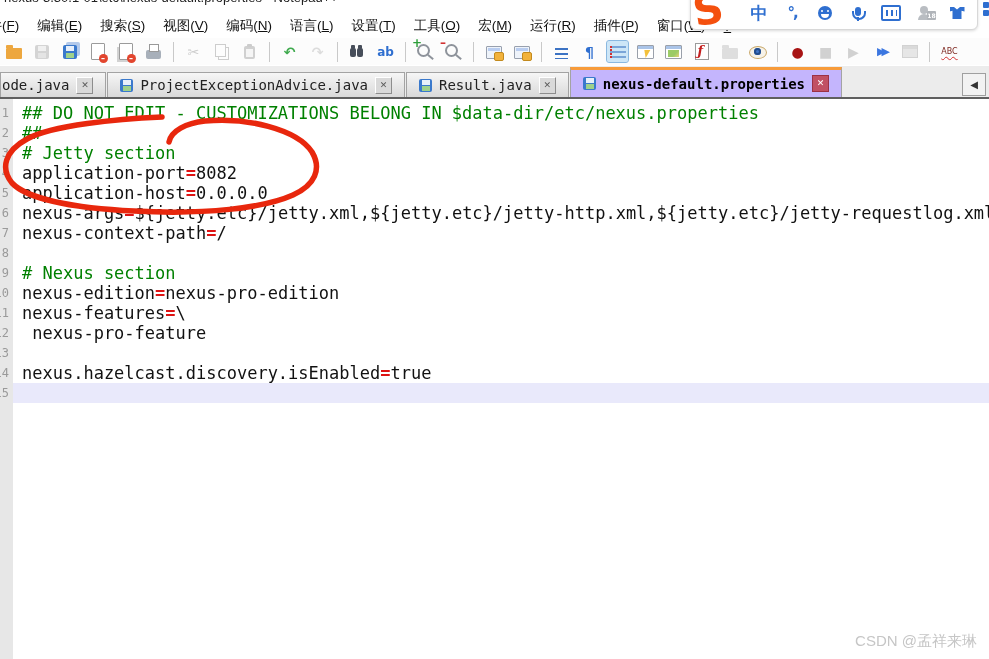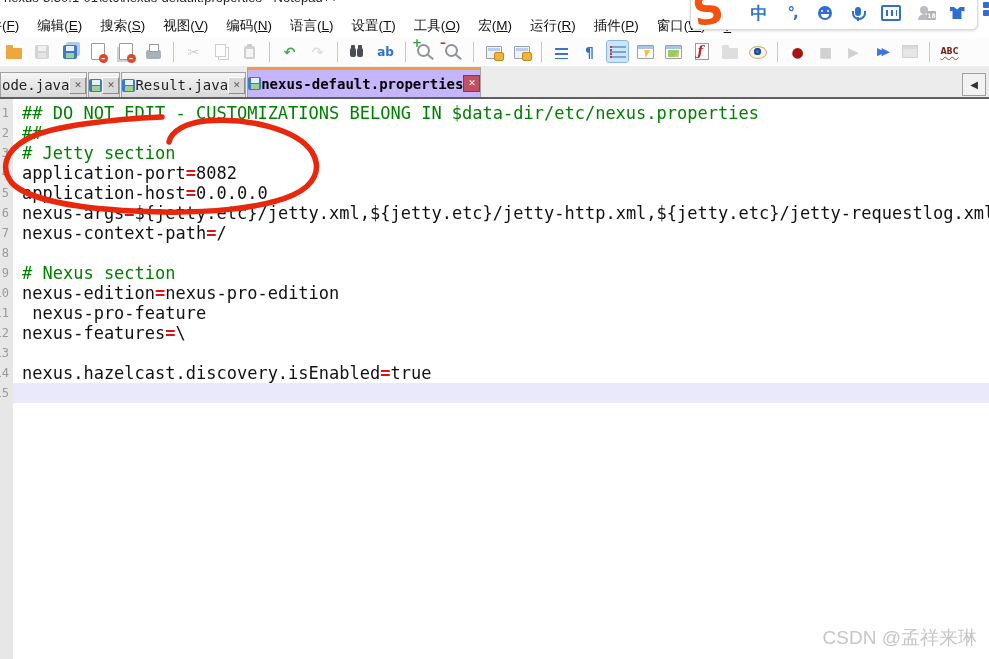--- a/index.html
+++ b/index.html
@@ -15,21 +15,21 @@
   .menu-item u{text-decoration:underline;}
 
   
   .toolbar{position:absolute;top:38px;left:0;right:0;height:27px;display:flex;align-items:center;gap:7px;padding-left:3px;background:#fcfcfc;}
   .tbsep{width:1px;height:20px;background:#c9c9c9;margin:0 2px;flex:none;}
   .tbico{width:21px;height:21px;display:flex;align-items:center;justify-content:center;flex:none;position:relative;}
   .tbico.disabled{filter:grayscale(1);opacity:.5;}
   .tbico.active{background:#cde6f7;outline:1px solid #8ab8e0;border-radius:2px;}
   .gl{font-family:"DejaVu Sans",sans-serif;font-size:14px;line-height:1;font-weight:bold;}
   .gl.small{font-size:12px;}
-  .gl.abc{font-size:8px;letter-spacing:0;text-decoration:underline wavy #d23030 1px;text-underline-offset:2px;font-weight:bold;}
+  .gl.abc{font-size:8px;letter-spacing:0;text-decoration:underline wavy #d23030 1px;text-underline-offset:2px;font-weight:normal;}
   .gl.dbl{letter-spacing:-4px;font-size:11px;}
 
   
   .sh{position:relative;display:block;}
   .sh-folder{width:16px;height:11px;background:#eda73f;border-radius:1px;margin-top:3px;}
   .sh-folder::before{content:"";position:absolute;top:-3px;left:0;width:7px;height:3px;background:inherit;border-radius:1px 1px 0 0;}
   .sh-folder.pink{background:#eab7c0;}
   .sh-floppy{width:14px;height:14px;background:#3a79cc;border-radius:2px;}
   .sh-floppy::before{content:"";position:absolute;left:3px;top:1px;width:8px;height:5px;background:#e8f0fb;}
   .sh-floppy::after{content:"";position:absolute;left:3px;bottom:1px;width:8px;height:5px;background:#9fd18b;}
@@ -65,21 +65,21 @@
   .sh-winmap::after{content:"";position:absolute;left:2px;top:4px;right:2px;bottom:1px;background:linear-gradient(135deg,#9ccb66 60%,#e8d27a);}
   .sh-docf{width:12px;height:15px;background:#fff;border:1px solid #9b9b9b;}
   .sh-docf::after{content:"ƒ";position:absolute;left:2px;top:-1px;color:#c41e1e;font:italic bold 13px/15px "DejaVu Serif",serif;}
   .sh-eye{width:16px;height:11px;border:1px solid #c9a96a;border-radius:50%;background:#f6f2e8;margin-top:2px;}
   .sh-eye::after{content:"";position:absolute;left:4px;top:1px;width:7px;height:7px;border-radius:50%;background:#3f74c8;box-shadow:inset 0 0 0 2px #234d8c;}
   .sh-winsave{width:14px;height:11px;background:#cdd2d8;border:1px solid #a6abb2;}
   .sh-winsave::before{content:"";position:absolute;left:0;top:0;right:0;height:3px;background:#b5bac1;}
 
   
   .tabbar{position:absolute;top:66px;left:0;right:0;height:31px;background:#ececec;display:flex;align-items:flex-end;border-bottom:2px solid #5f5f5f;}
-  .tab{height:24px;display:flex;align-items:center;padding:0 0;background:linear-gradient(#f6f6f6,#d9d9d9);
+  .tab{height:24px;display:flex;align-items:center;gap:7px;padding:0 12px;background:linear-gradient(#f6f6f6,#d9d9d9);
        border:1px solid #a3a3a3;border-bottom:none;margin-right:1px;font-family:"DejaVu Sans Mono",monospace;font-size:14px;color:#222;cursor:default;}
   .tab.clipped{padding-left:1px;}
   .tab.active{height:27px;background:#c4b5fd;border-top:3px solid #f79b3a;font-weight:bold;color:#000;}
   .tab-close{width:15px;height:15px;display:flex;align-items:center;justify-content:center;font:bold 9px/15px "DejaVu Sans",sans-serif;color:#5a5a5a;
        background:#d9d9d9;border-top:1px solid #fff;border-left:1px solid #fff;border-right:1px solid #8d8d8d;border-bottom:1px solid #8d8d8d;}
   .tab.active .tab-close{background:#c15064;color:#fff;border-color:#9c3146;}
   .tab .sh-floppy{width:13px;height:13px;}
   .tabscroll{position:absolute;right:3px;top:7px;width:22px;height:21px;display:flex;align-items:center;justify-content:center;
        background:#f2f2f2;border:1px solid #9f9f9f;font-size:10px;color:#333;}
 
@@ -112,21 +112,21 @@
   .sh-mic::before{content:"";position:absolute;left:-3px;top:4px;width:10px;height:7px;border:2px solid #2f6fd0;border-top:none;border-radius:0 0 7px 7px;}
   .sh-mic::after{content:"";position:absolute;left:2px;bottom:-5px;width:2px;height:4px;background:#2f6fd0;}
   .sh-kbd{width:17px;height:12px;border:2px solid #2f6fd0;border-radius:2px;background:repeating-linear-gradient(90deg,#2f6fd0 0 2px,transparent 2px 5px) center/11px 6px no-repeat;}
   .sh-person{width:12px;height:6px;background:#b9bdc2;border-radius:6px 6px 0 0;margin-top:8px;}
   .sh-person::before{content:"";position:absolute;top:-8px;left:2px;width:8px;height:8px;border-radius:50%;background:#b9bdc2;}
   .sh-person::after{content:"18";position:absolute;right:-6px;top:-3px;width:9px;height:9px;background:#b0b4b9;color:#fff;font:bold 6px/9px "DejaVu Sans";text-align:center;border-radius:1px;}
   .sh-shirt{width:15px;height:12px;background:#2f6fd0;clip-path:polygon(0 0,30% 0,50% 20%,70% 0,100% 0,100% 38%,80% 32%,80% 100%,20% 100%,20% 32%,0 38%);}
   .sh-grid{width:6px;height:6px;background:#2f6fd0;border-radius:1px;box-shadow:8px 0 0 #2f6fd0,0 8px 0 #2f6fd0,8px 8px 0 #2f6fd0;margin:-8px 8px 8px 0;}
 
   
-  .watermark{position:absolute;right:12px;bottom:8px;font-size:19px;color:#c6c6c6;z-index:30;}
+  .watermark{position:absolute;right:12px;bottom:8px;font-size:15px;color:#c6c6c6;z-index:30;}
 </style>
 </head>
 <body>
 
 <div class="screen">
 
   <div class="titleclip">nexus-3.30.1-01\etc\nexus-default.properties - Notepad++</div>
 
   <div class="menubar">
       <span class="menu-item">文件(<u>F</u>)</span>
@@ -248,20 +248,21 @@
       </div>
     </div>
 
   <div class="tabbar">
     <div class="tab clipped">
         <span>ode.java</span>
         <span class="tab-close">✕</span>
       </div>
       <div class="tab">
         <span class="sh sh-floppy"></span>
+        <span>ProjectExceptionAdvice.java</span>
         <span class="tab-close">✕</span>
       </div>
       <div class="tab">
         <span class="sh sh-floppy"></span>
         <span>Result.java</span>
         <span class="tab-close">✕</span>
       </div>
       <div class="tab active">
         <span class="sh sh-floppy"></span>
         <span>nexus-default.properties</span>
@@ -277,22 +278,22 @@
         <div class="line"><span class="seg-comment">## DO NOT EDIT - CUSTOMIZATIONS BELONG IN $data-dir/etc/nexus.properties</span></div>
         <div class="line"><span class="seg-comment">##</span></div>
         <div class="line"><span class="seg-comment"># Jetty section</span></div>
         <div class="line"><span class="seg-plain">application-port</span><span class="seg-op">=</span><span class="seg-plain">8082</span></div>
         <div class="line"><span class="seg-plain">application-host</span><span class="seg-op">=</span><span class="seg-plain">0.0.0.0</span></div>
         <div class="line"><span class="seg-plain">nexus-args</span><span class="seg-op">=</span><span class="seg-plain">${jetty.etc}/jetty.xml,${jetty.etc}/jetty-http.xml,${jetty.etc}/jetty-requestlog.xml</span></div>
         <div class="line"><span class="seg-plain">nexus-context-path</span><span class="seg-op">=</span><span class="seg-plain">/</span></div>
         <div class="line"></div>
         <div class="line"><span class="seg-comment"># Nexus section</span></div>
         <div class="line"><span class="seg-plain">nexus-edition</span><span class="seg-op">=</span><span class="seg-plain">nexus-pro-edition</span></div>
+        <div class="line"><span class="seg-plain">nexus-features</span><span class="seg-op">=</span><span class="seg-plain">\</span></div>
         <div class="line"><span class="seg-plain"> nexus-pro-feature</span></div>
-        <div class="line"><span class="seg-plain">nexus-features</span><span class="seg-op">=</span><span class="seg-plain">\</span></div>
         <div class="line"></div>
         <div class="line"><span class="seg-plain">nexus.hazelcast.discovery.isEnabled</span><span class="seg-op">=</span><span class="seg-plain">true</span></div>
         <div class="line current"></div>
       </div>
     <div class="gutter">
         <div class="lnum">1</div>
         <div class="lnum">2</div>
         <div class="lnum">3</div>
         <div class="lnum">4</div>
         <div class="lnum">5</div>

